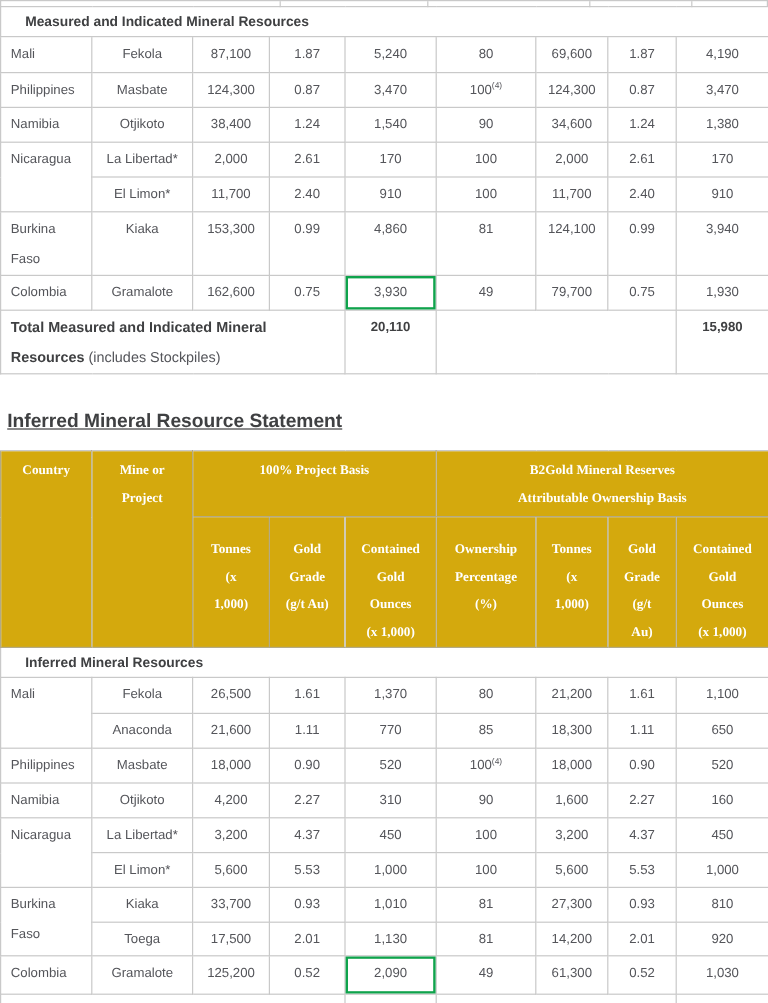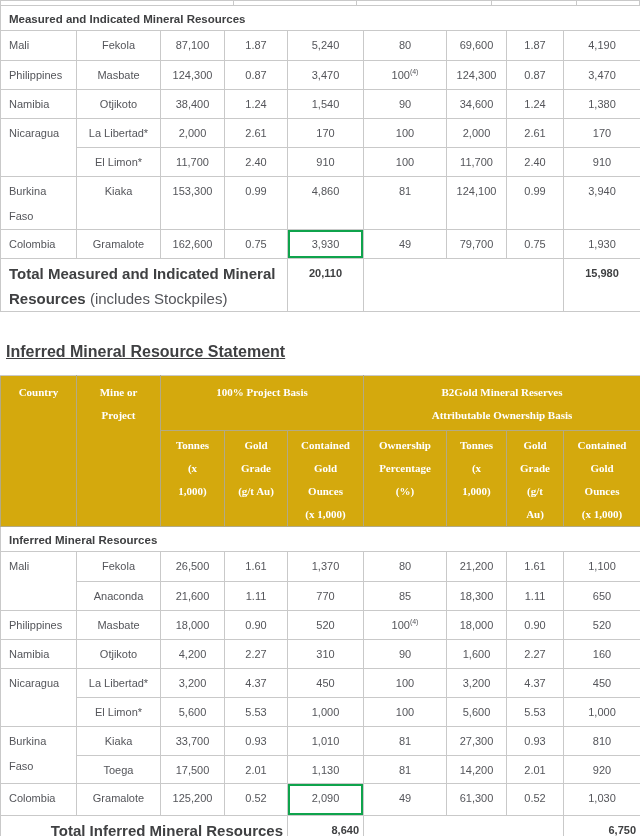--- a/index.html
+++ b/index.html
@@ -40,50 +40,50 @@
     vertical-align:top;
     padding:2px 4px 0 4px;
     line-height:25px;
     text-align:center;
     overflow:hidden;
   }
   .pre{white-space:pre-line;}
   .b{font-weight:bold;color:var(--text-bold);}
   td.country{text-align:left;padding-left:8px;}
   td.band{
-    text-align:left;padding-left:8px;
+    text-align:left;padding-left:20px;
     font-weight:bold;color:var(--text-bold);
     font-size:11.5px;line-height:22px;
     height:24px;
   }
   tr.r30 td{height:30px;margin-left:28px;}
   tr.r29 td{height:29px;}
   tr.r53 td{height:53px;}
   tr.r25 td{height:24px;margin-left:48px;}
   tr.r33 td{height:32px;}
   tr.total td{height:51px;}
   tr.total2 td{height:29px;text-align:right;}
   td.total-label{
-    text-align:left;padding-left:8px;font-size:15px;
+    text-align:left;padding-left:8px;font-size:12px;
   }
   td.total-val{font-weight:bold;color:var(--text-bold);}
   sup{font-size:7px;line-height:0;vertical-align:super;}
   
   .gold td{
     background:var(--gold);
     color:#ffffff;
     font-weight:bold;
     border:1px solid var(--gold-border);
     line-height:23px;
     padding-top:5px;
     font-family:Liberation Serif, serif;
   }
   .gold-outer-top td{border-top:1px solid var(--border);}
   tr.ghr1 td{height:55px;}
-  tr.ghr2 td{height:91px;padding-top:3px;}
+  tr.ghr2 td{height:91px;padding-top:16px;}
   
   td.hl{position:relative;}
   td.hl::after{
     content:"";
     position:absolute;
     inset:-1px;
     border:3px solid var(--green);
     pointer-events:none;
   }
   .heading{

